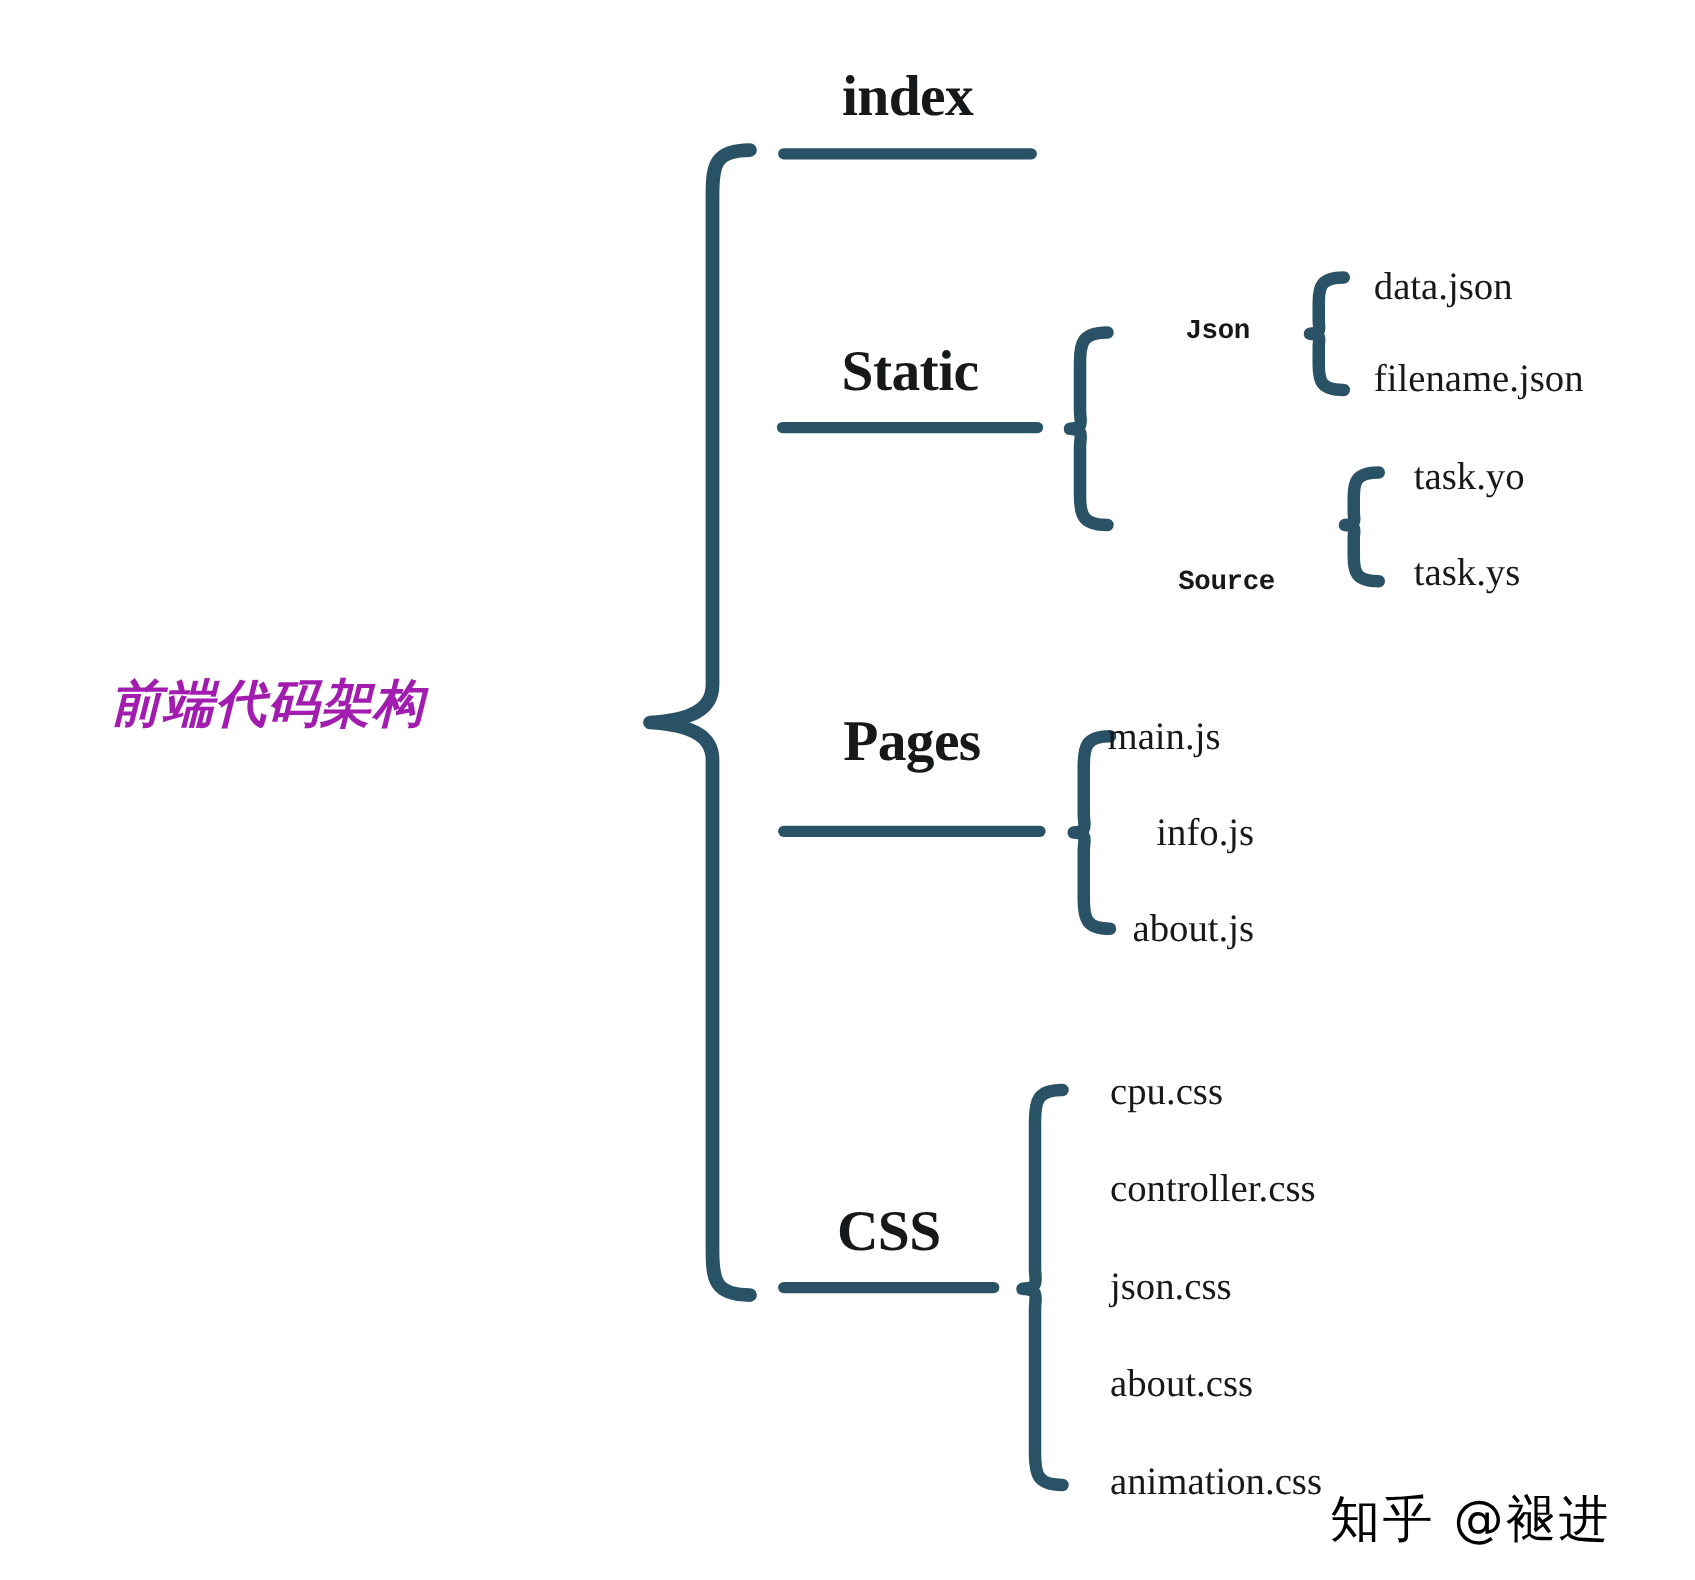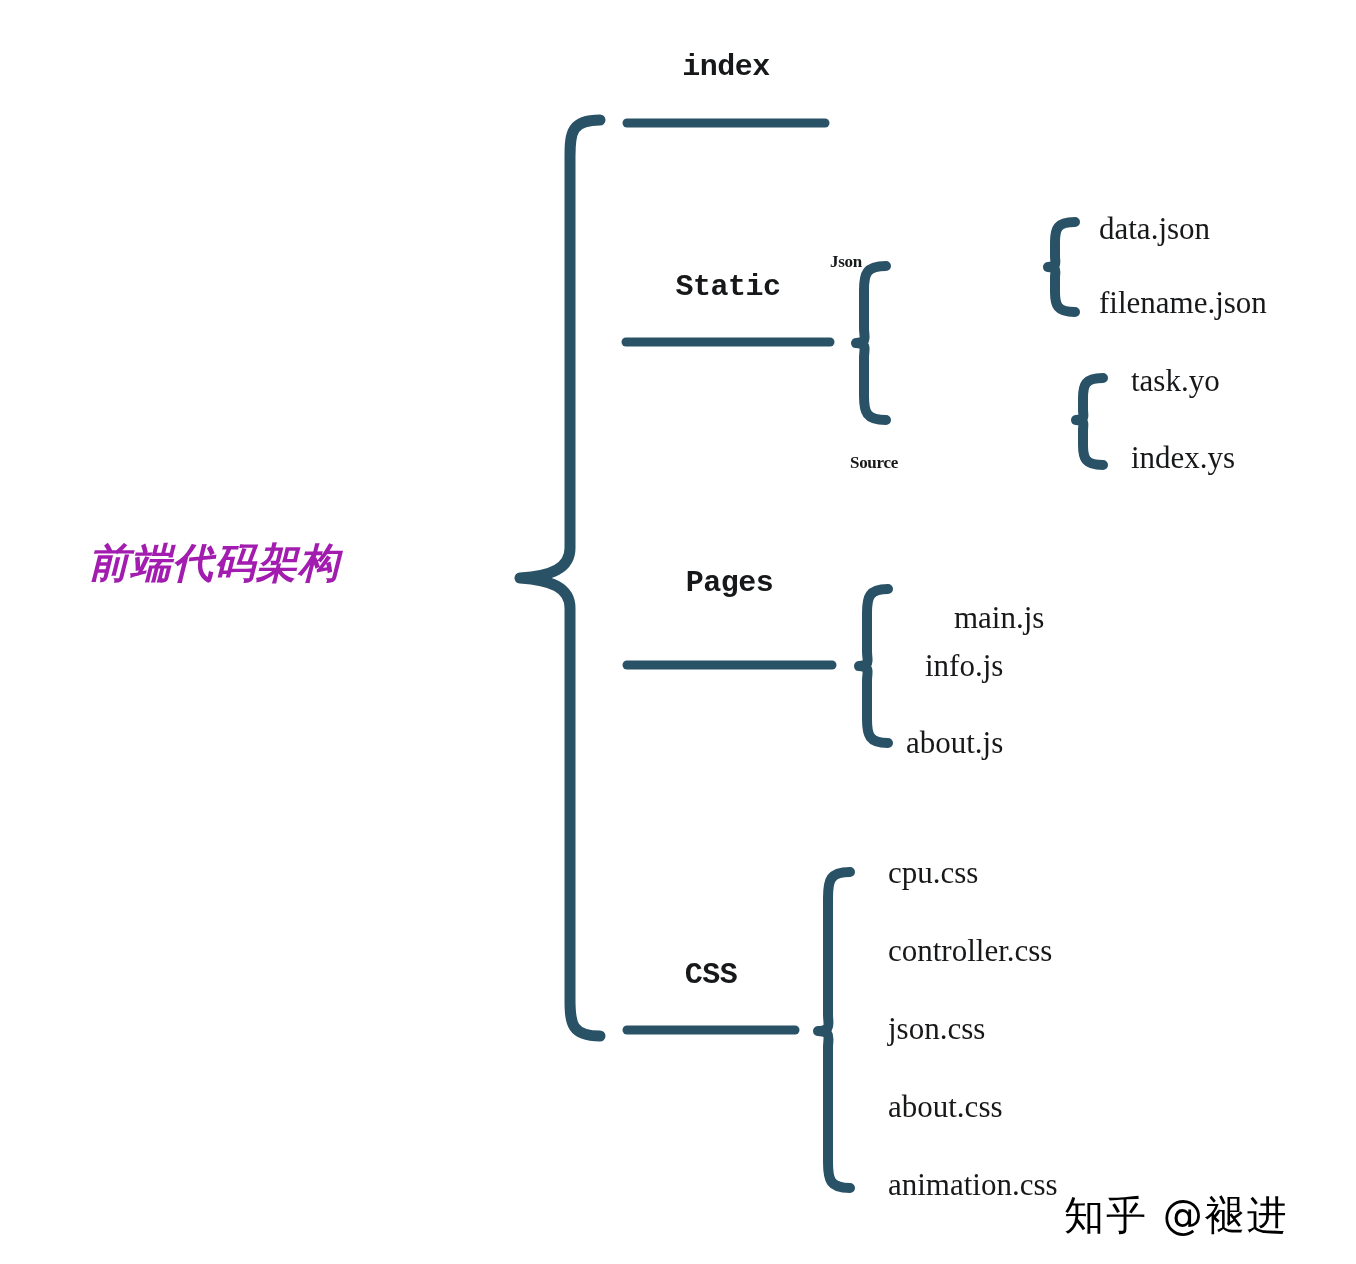--- a/index.html
+++ b/index.html
@@ -34,37 +34,37 @@
     font-weight: 700;
     color: #a21caf;
     letter-spacing: 1px;
     white-space: nowrap;
     font-family: "DejaVu Sans", "Liberation Sans", sans-serif;
     font-style: italic;
   }
 
   
   .l1-label {
-    font-size: 30px;
+    font-size: 46px;
     font-weight: 700;
     color: #16181a;
     white-space: nowrap;
     text-align: center;
-    font-family: Liberation Mono, monospace;
+    font-family: Liberation Serif, serif;
     letter-spacing: -0.5px;
   }
 
   
   .l2-label {
-    font-size: 17px;
+    font-size: 22px;
     font-weight: 700;
     color: #16181a;
     white-space: nowrap;
-    text-align: left;
-    font-family: Liberation Serif, serif;
+    text-align: right;
+    font-family: Liberation Mono, monospace;
     letter-spacing: -0.3px;
   }
 
   
   .leaf-label {
     font-size: 31px;
     font-weight: 400;
     color: #17181a;
     white-space: nowrap;
     font-family: "Liberation Serif", "DejaVu Serif", serif;
@@ -155,23 +155,23 @@
 <div class="abs l2-label" style="left:830px; top:252px; width:170px;">Json</div>
 
 <div class="abs l2-label" style="left:850px; top:405px; width:170px;margin-top:48px;">Source</div>
 
 <div class="abs leaf-label" style="left:1099px; top:211px;">data.json</div>
 
 <div class="abs leaf-label" style="left:1099px; top:285px;">filename.json</div>
 
 <div class="abs leaf-label" style="left:1131px; top:363px;">task.yo</div>
 
-<div class="abs leaf-label" style="left:1131px; top:440px;">index.ys</div>
+<div class="abs leaf-label" style="left:1131px; top:440px;">task.ys</div>
 
-<div class="abs leaf-label" style="left:954px; top:571px;margin-top:29px;">main.js</div>
+<div class="abs leaf-label" style="left:886px; top:571px;">main.js</div>
 
 <div class="abs leaf-label" style="left:925px; top:648px;">info.js</div>
 
 <div class="abs leaf-label" style="left:906px; top:725px;">about.js</div>
 
 <div class="abs leaf-label" style="left:888px; top:855px;">cpu.css</div>
 
 <div class="abs leaf-label" style="left:888px; top:933px;">controller.css</div>
 
 <div class="abs leaf-label" style="left:888px; top:1011px;">json.css</div>

